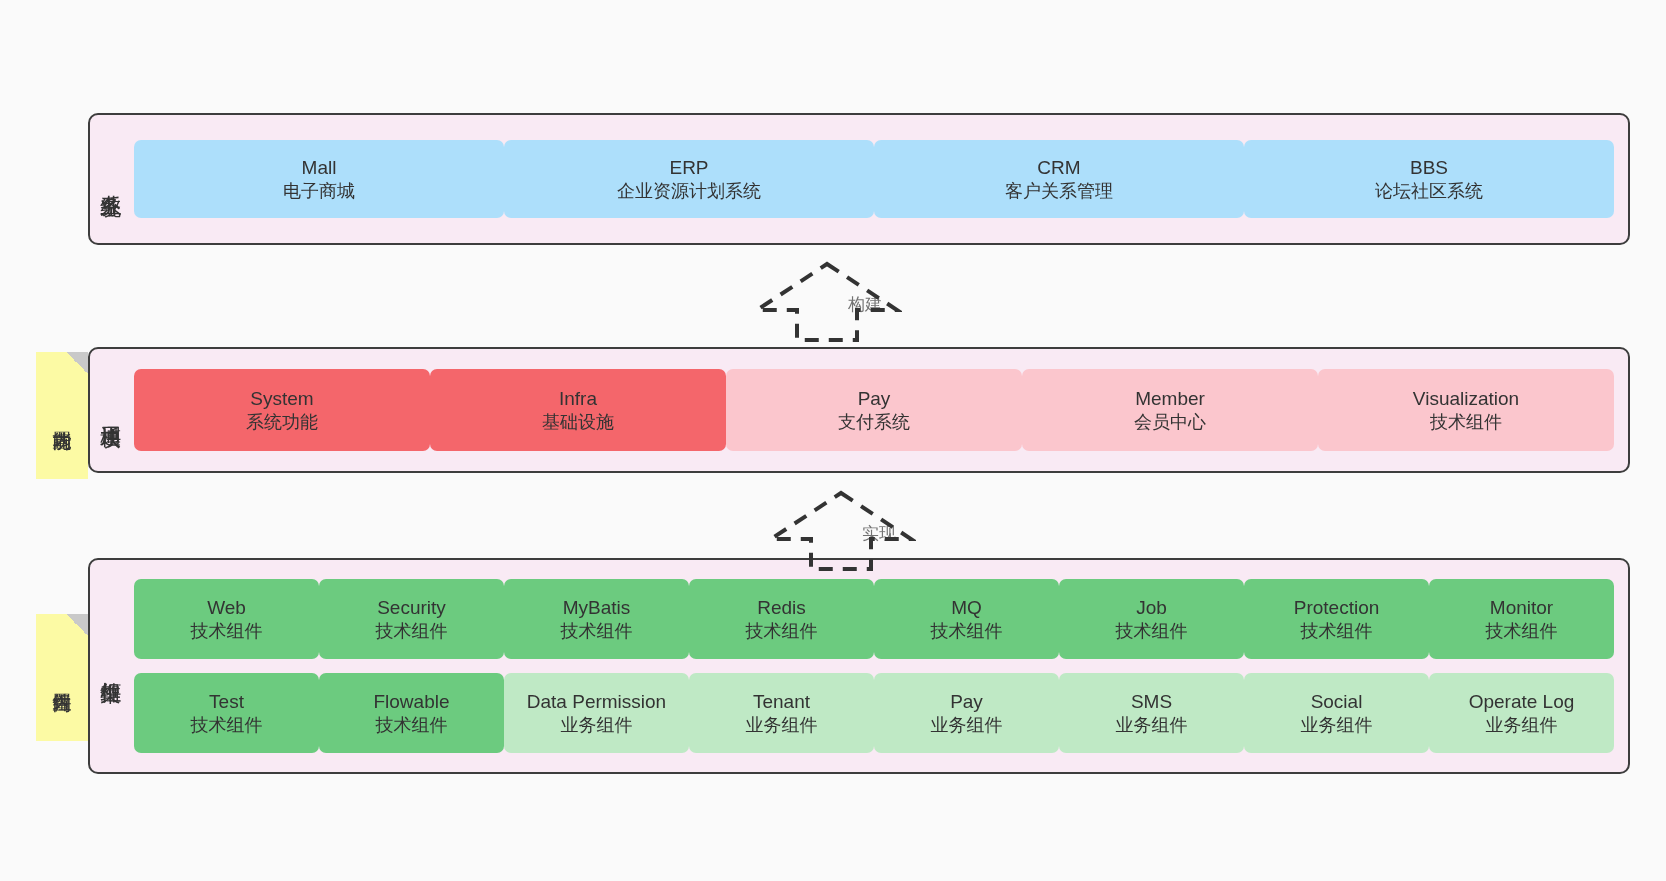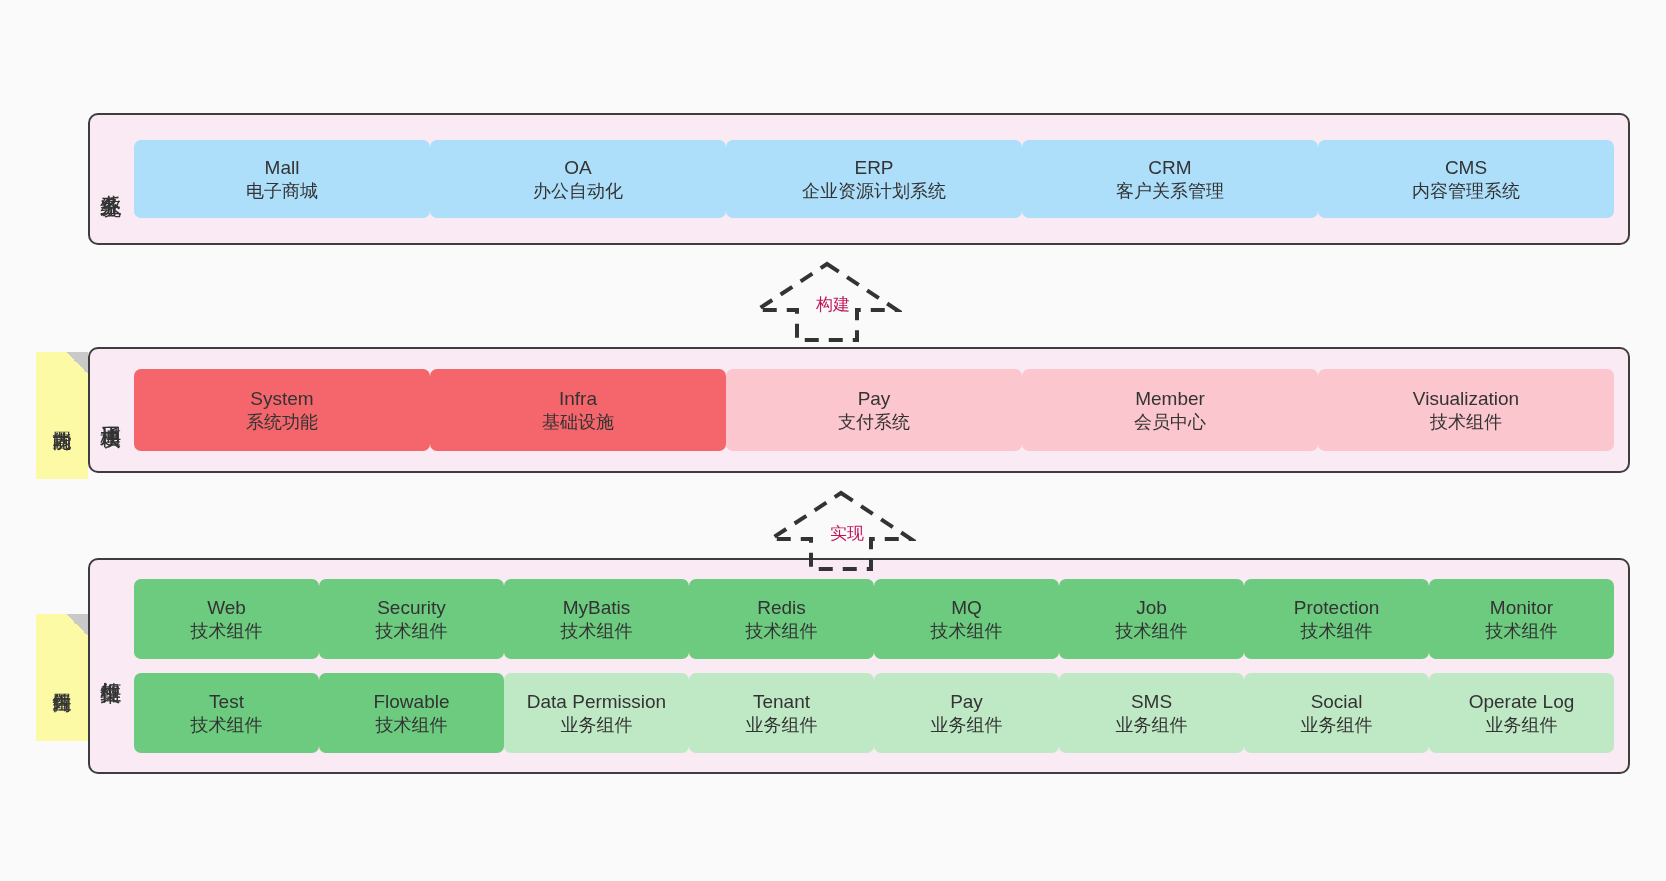--- a/index.html
+++ b/index.html
@@ -130,54 +130,51 @@
   }
 
   
   .arrow {
     position: absolute;
     z-index: 2;
   }
   .arrow-label {
     position: absolute;
     font-size: 17px;
-    color: #be185d;
+    color: #737373;
     white-space: nowrap;
     user-select: none;
     background: transparent;
+    margin-left: 32px;
   }
 </style>
 </head>
 <body>
 
 <div class="canvas">
 
   <div class="layer" id="layer-business" style="left:88px; top:113px; width:1542px; height:132px;">
     <div class="layer-title">业务系统</div>
     <div class="layer-body">
       <div class="row">
         <div class="card card-blue h-biz">
           <span class="en">Mall</span>
           <span class="cn">电子商城</span>
         </div>
         <div class="card card-blue h-biz">
-          <span class="en">OA</span>
-          <span class="cn">办公自动化</span>
-        </div>
-        <div class="card card-blue h-biz">
           <span class="en">ERP</span>
           <span class="cn">企业资源计划系统</span>
         </div>
         <div class="card card-blue h-biz">
           <span class="en">CRM</span>
           <span class="cn">客户关系管理</span>
         </div>
         <div class="card card-blue h-biz">
-          <span class="en">CMS</span>
-          <span class="cn">内容管理系统</span>
+          <span class="en">BBS</span>
+          <span class="cn">论坛社区系统</span>
         </div>
       </div>
     </div>
   </div>
 
   <svg class="arrow" style="left:752px; top:258px; width:150px; height:85px;" width="150" height="85" viewBox="0 0 150 85">
     <path d="M 75 6 L 145 52 L 105 52 L 105 82 L 45 82 L 45 52 L 5 52 Z" fill="none" stroke="#333333" stroke-width="4" stroke-dasharray="14,10" stroke-linecap="butt" stroke-linejoin="miter"></path>
   </svg>
   <div class="arrow-label" style="left:816px; top:293px;">构建</div>
 

